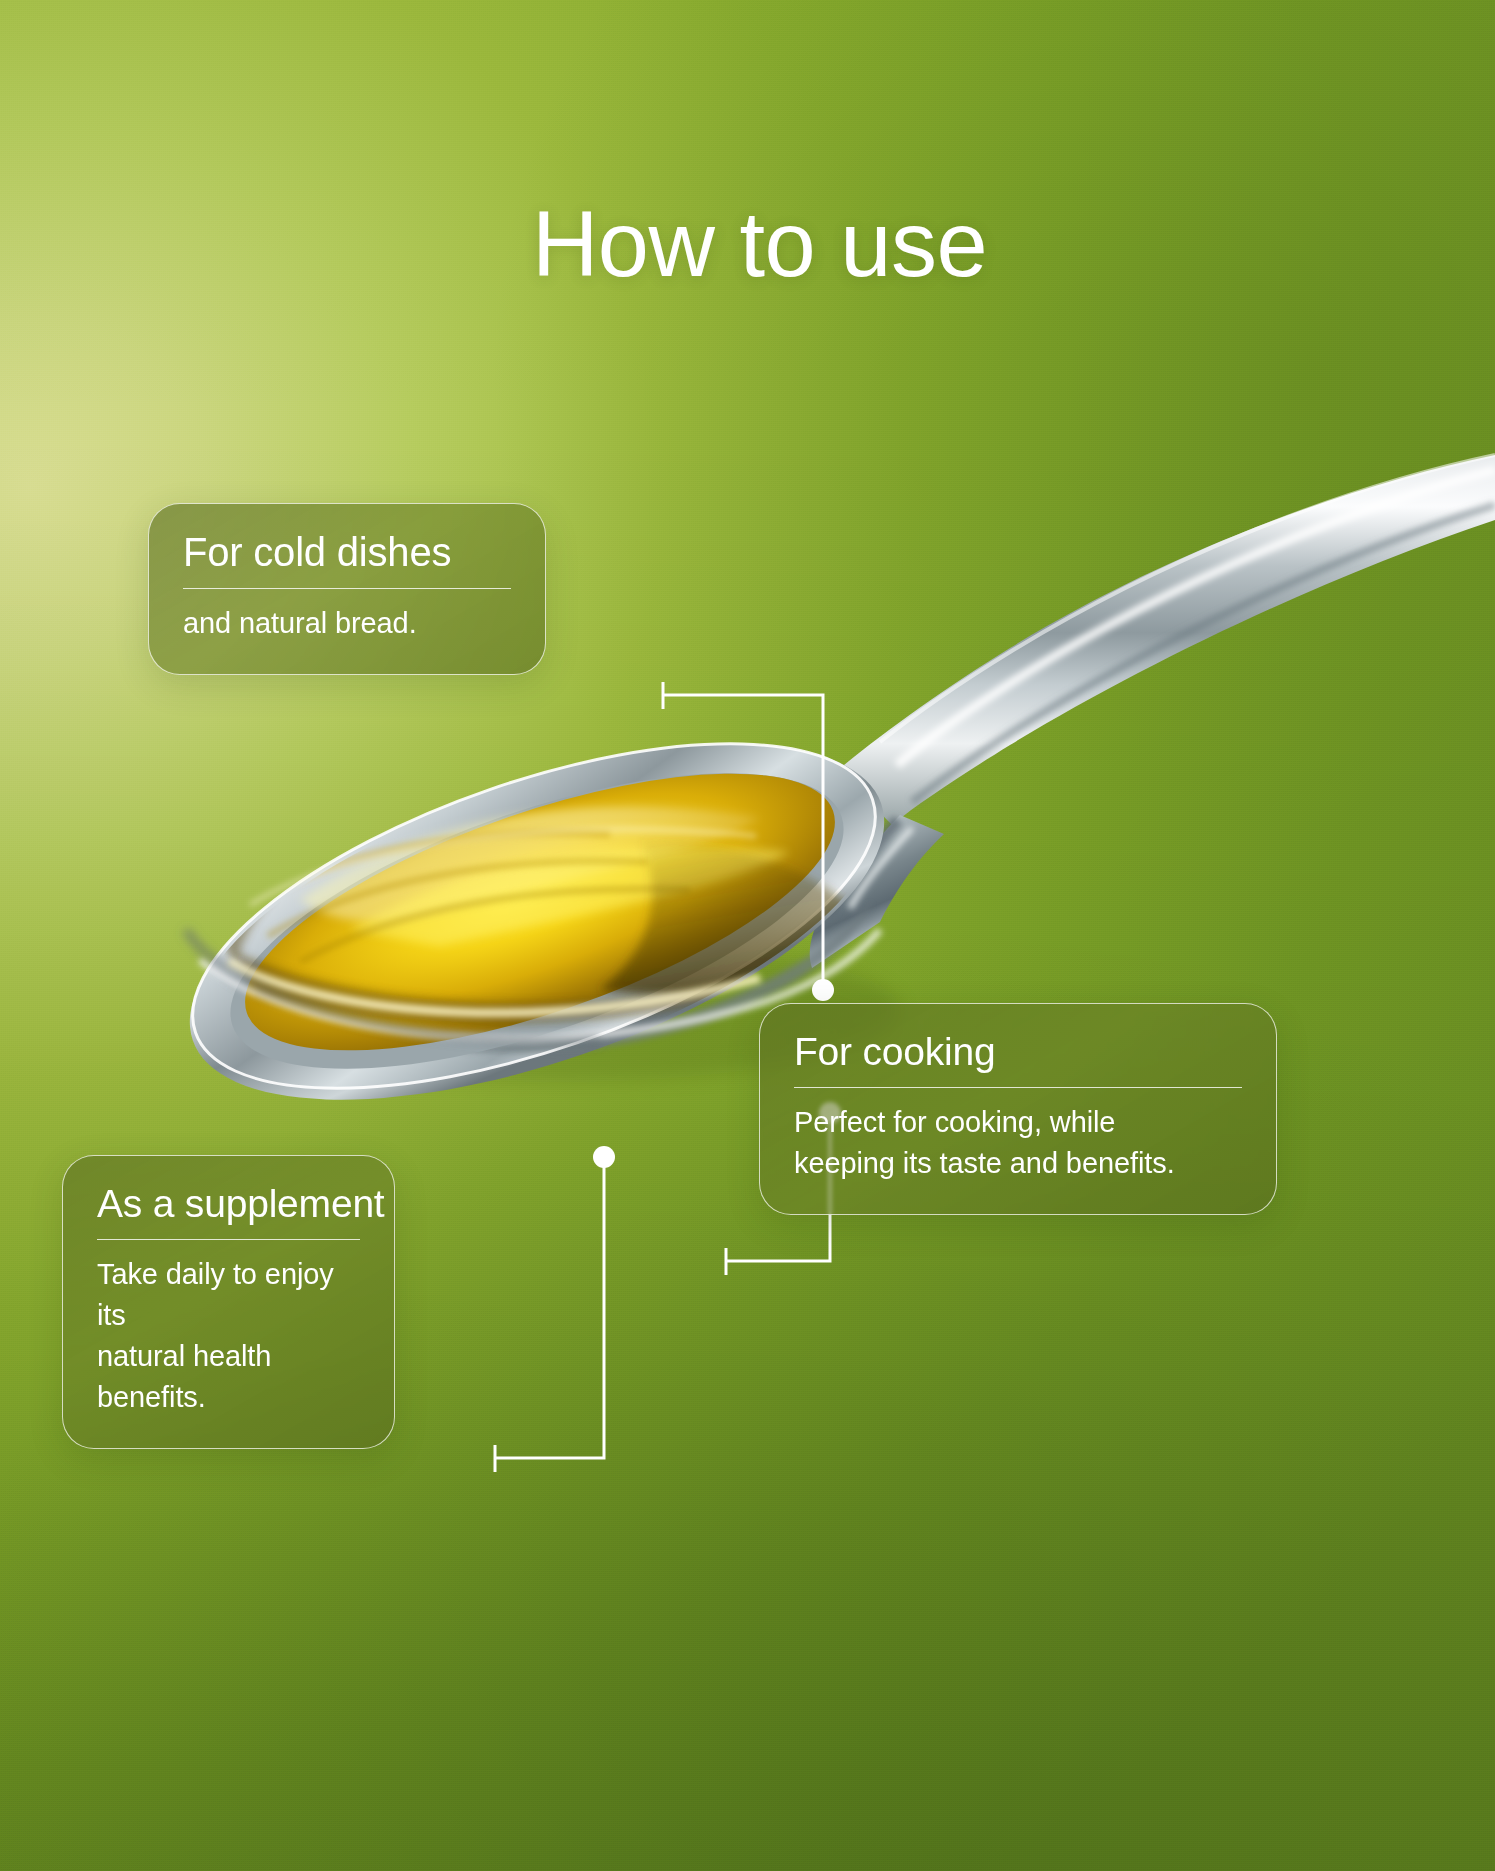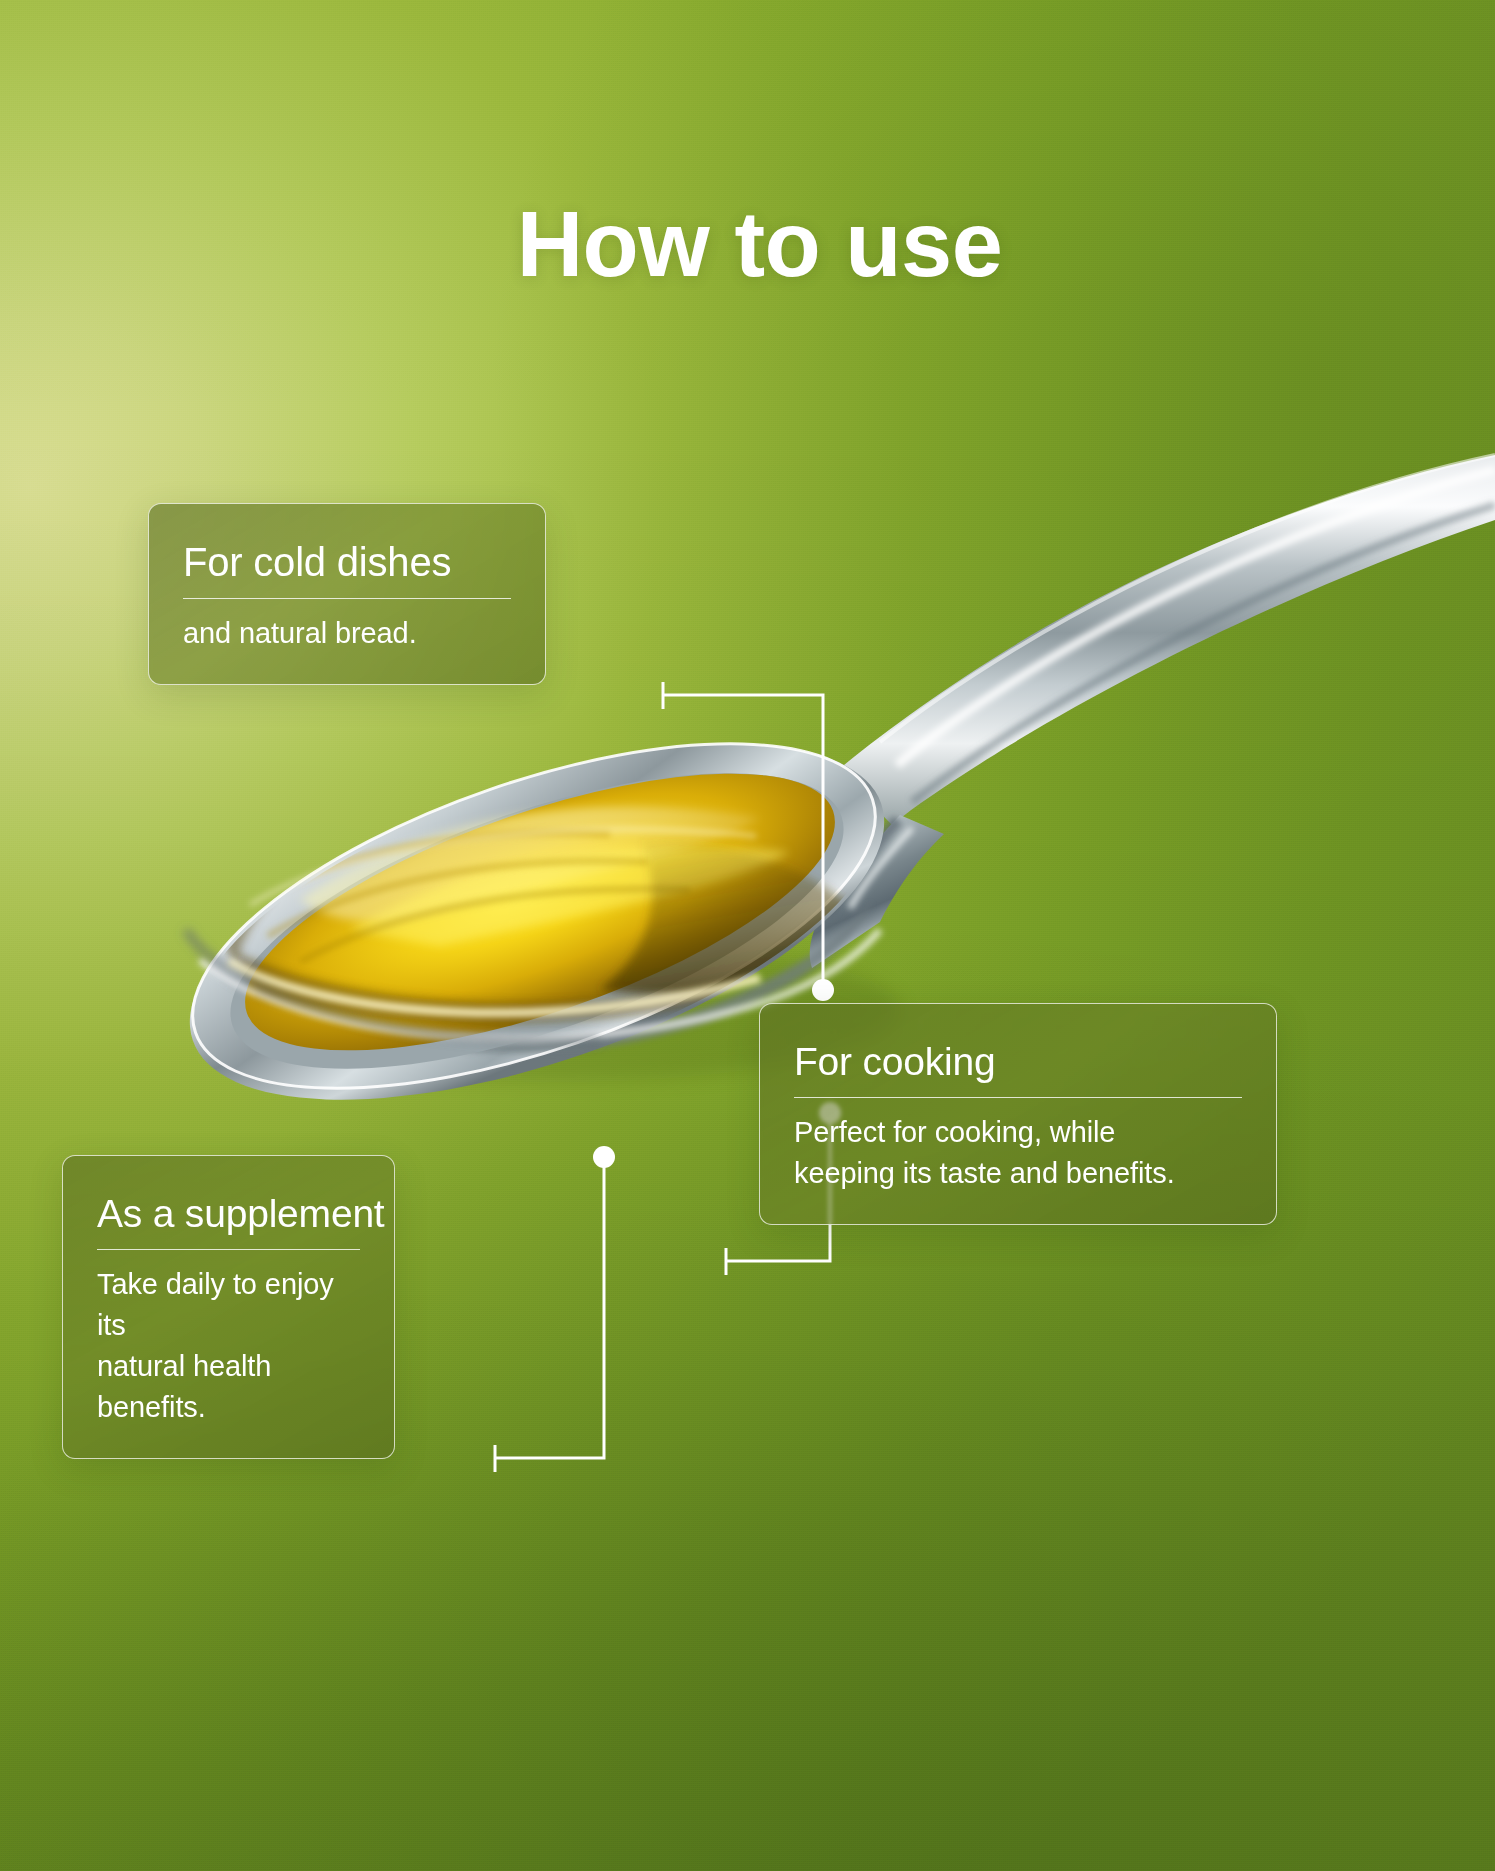--- a/index.html
+++ b/index.html
@@ -36,41 +36,41 @@
       repeating-linear-gradient(90deg, rgba(255,255,255,.07) 0 1px, rgba(0,0,0,.06) 1px 2px);
   }
 
   
   .title{
     position:absolute;left:0;right:2px;top:196px;
     text-align:center;
     color:#ffffff;
     font-size:92px;
     line-height:1.05;
-    font-weight:700;
+    font-weight:400;
     letter-spacing:-0.5px;
     text-shadow:0 2px 14px rgba(50,70,10,.18);
     margin-left:26px;
   }
 
   
   #spoon{
     position:absolute;left:0;top:0;width:1495px;height:1871px;
     pointer-events:none;
   }
 
   
   .card{
     position:absolute;
-    border-radius:13px;
+    border-radius:32px;
     border:1.5px solid rgba(255,255,255,0.72);
     background:linear-gradient(150deg, rgba(92,112,34,0.62) 0%, rgba(104,126,38,0.58) 45%, rgba(88,108,30,0.60) 100%);
     box-shadow:0 10px 34px rgba(40,60,10,0.16);
     box-sizing:border-box;
-    padding:36px 34px 30px 34px;
+    padding:26px 34px 30px 34px;
     backdrop-filter:blur(2px);
   }
   .card .c-title{
     color:#ffffff;
     font-size:39px;
     font-weight:400;
     line-height:1.12;
     letter-spacing:-0.2px;
     white-space:nowrap;
   }

